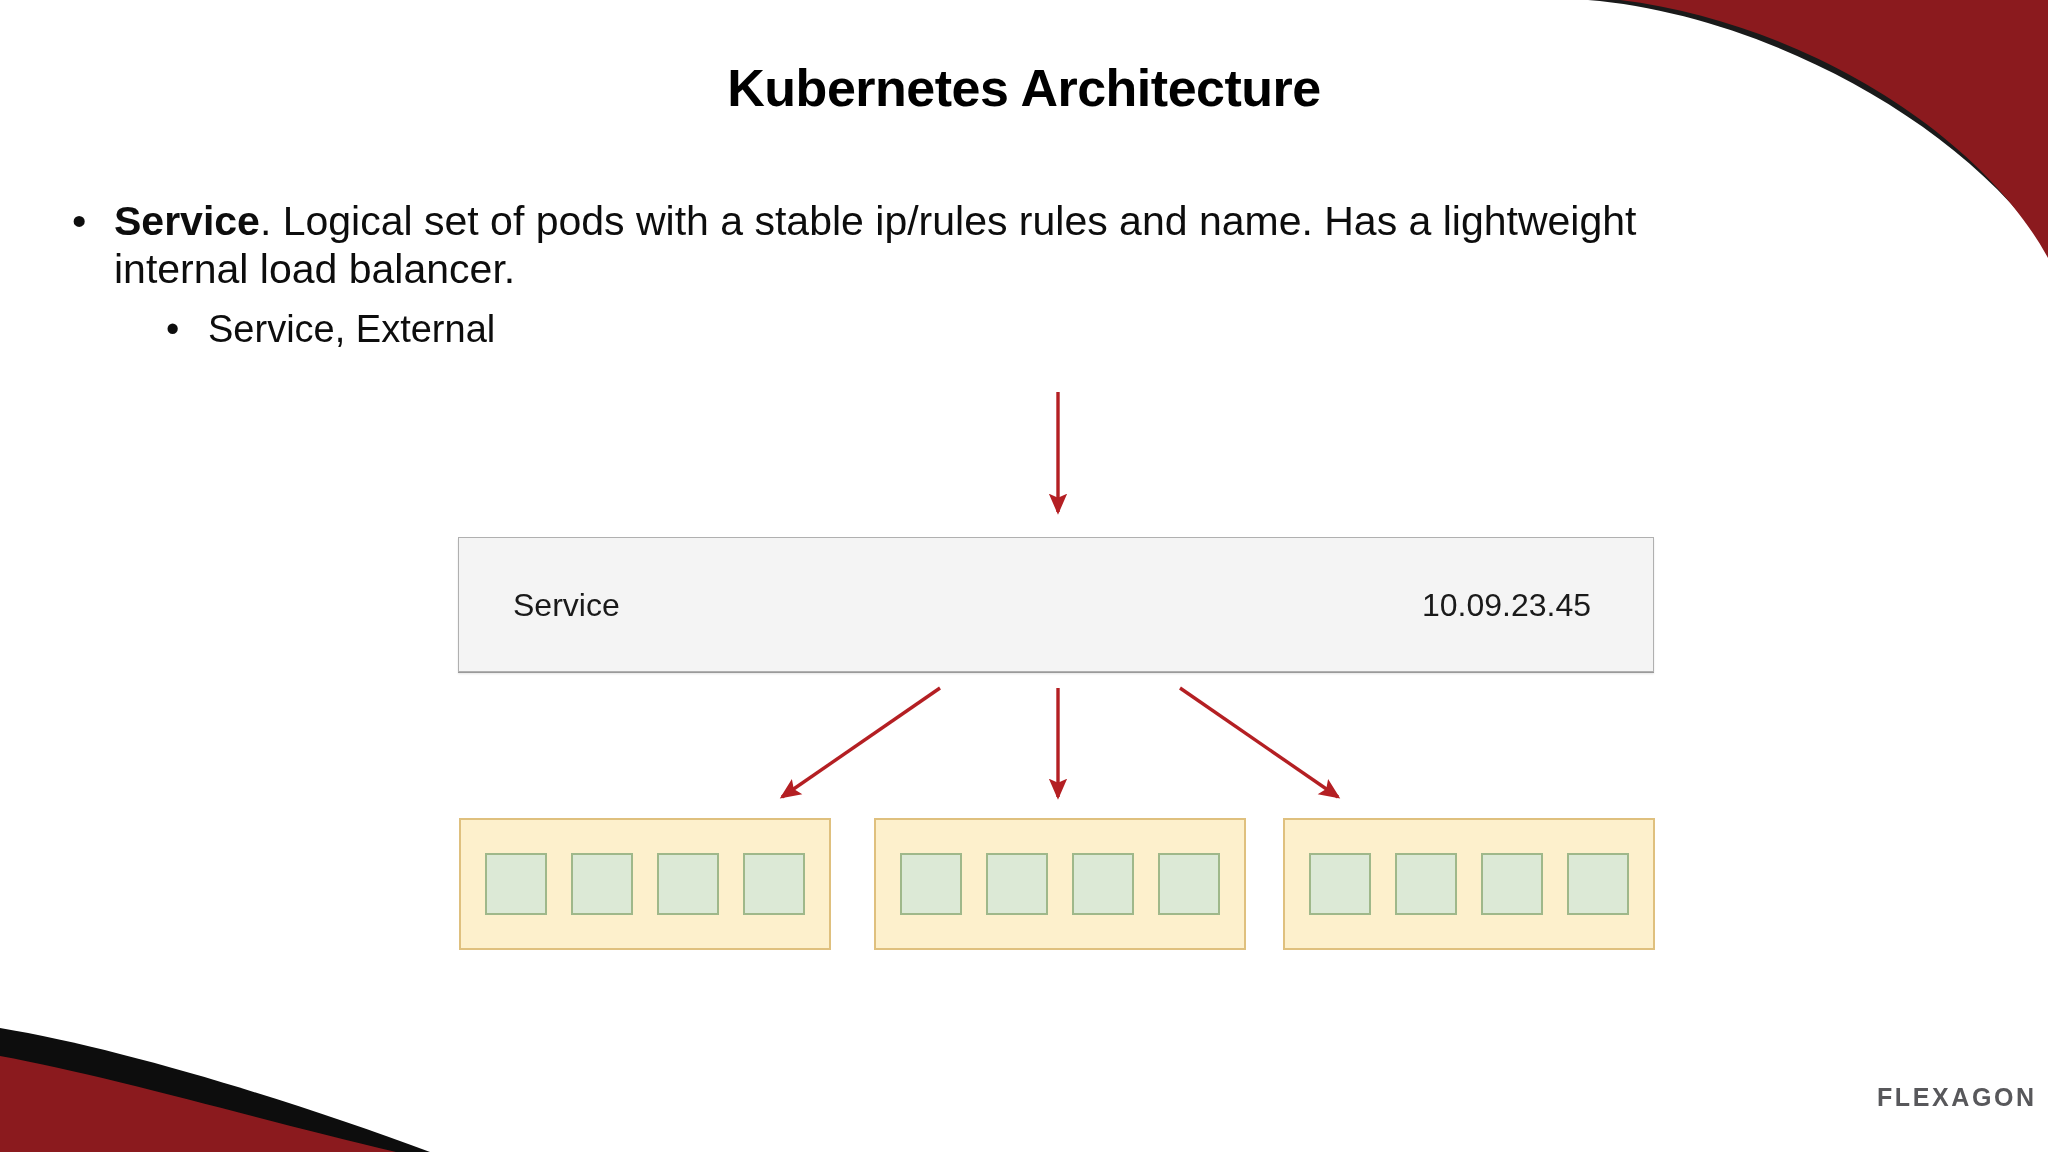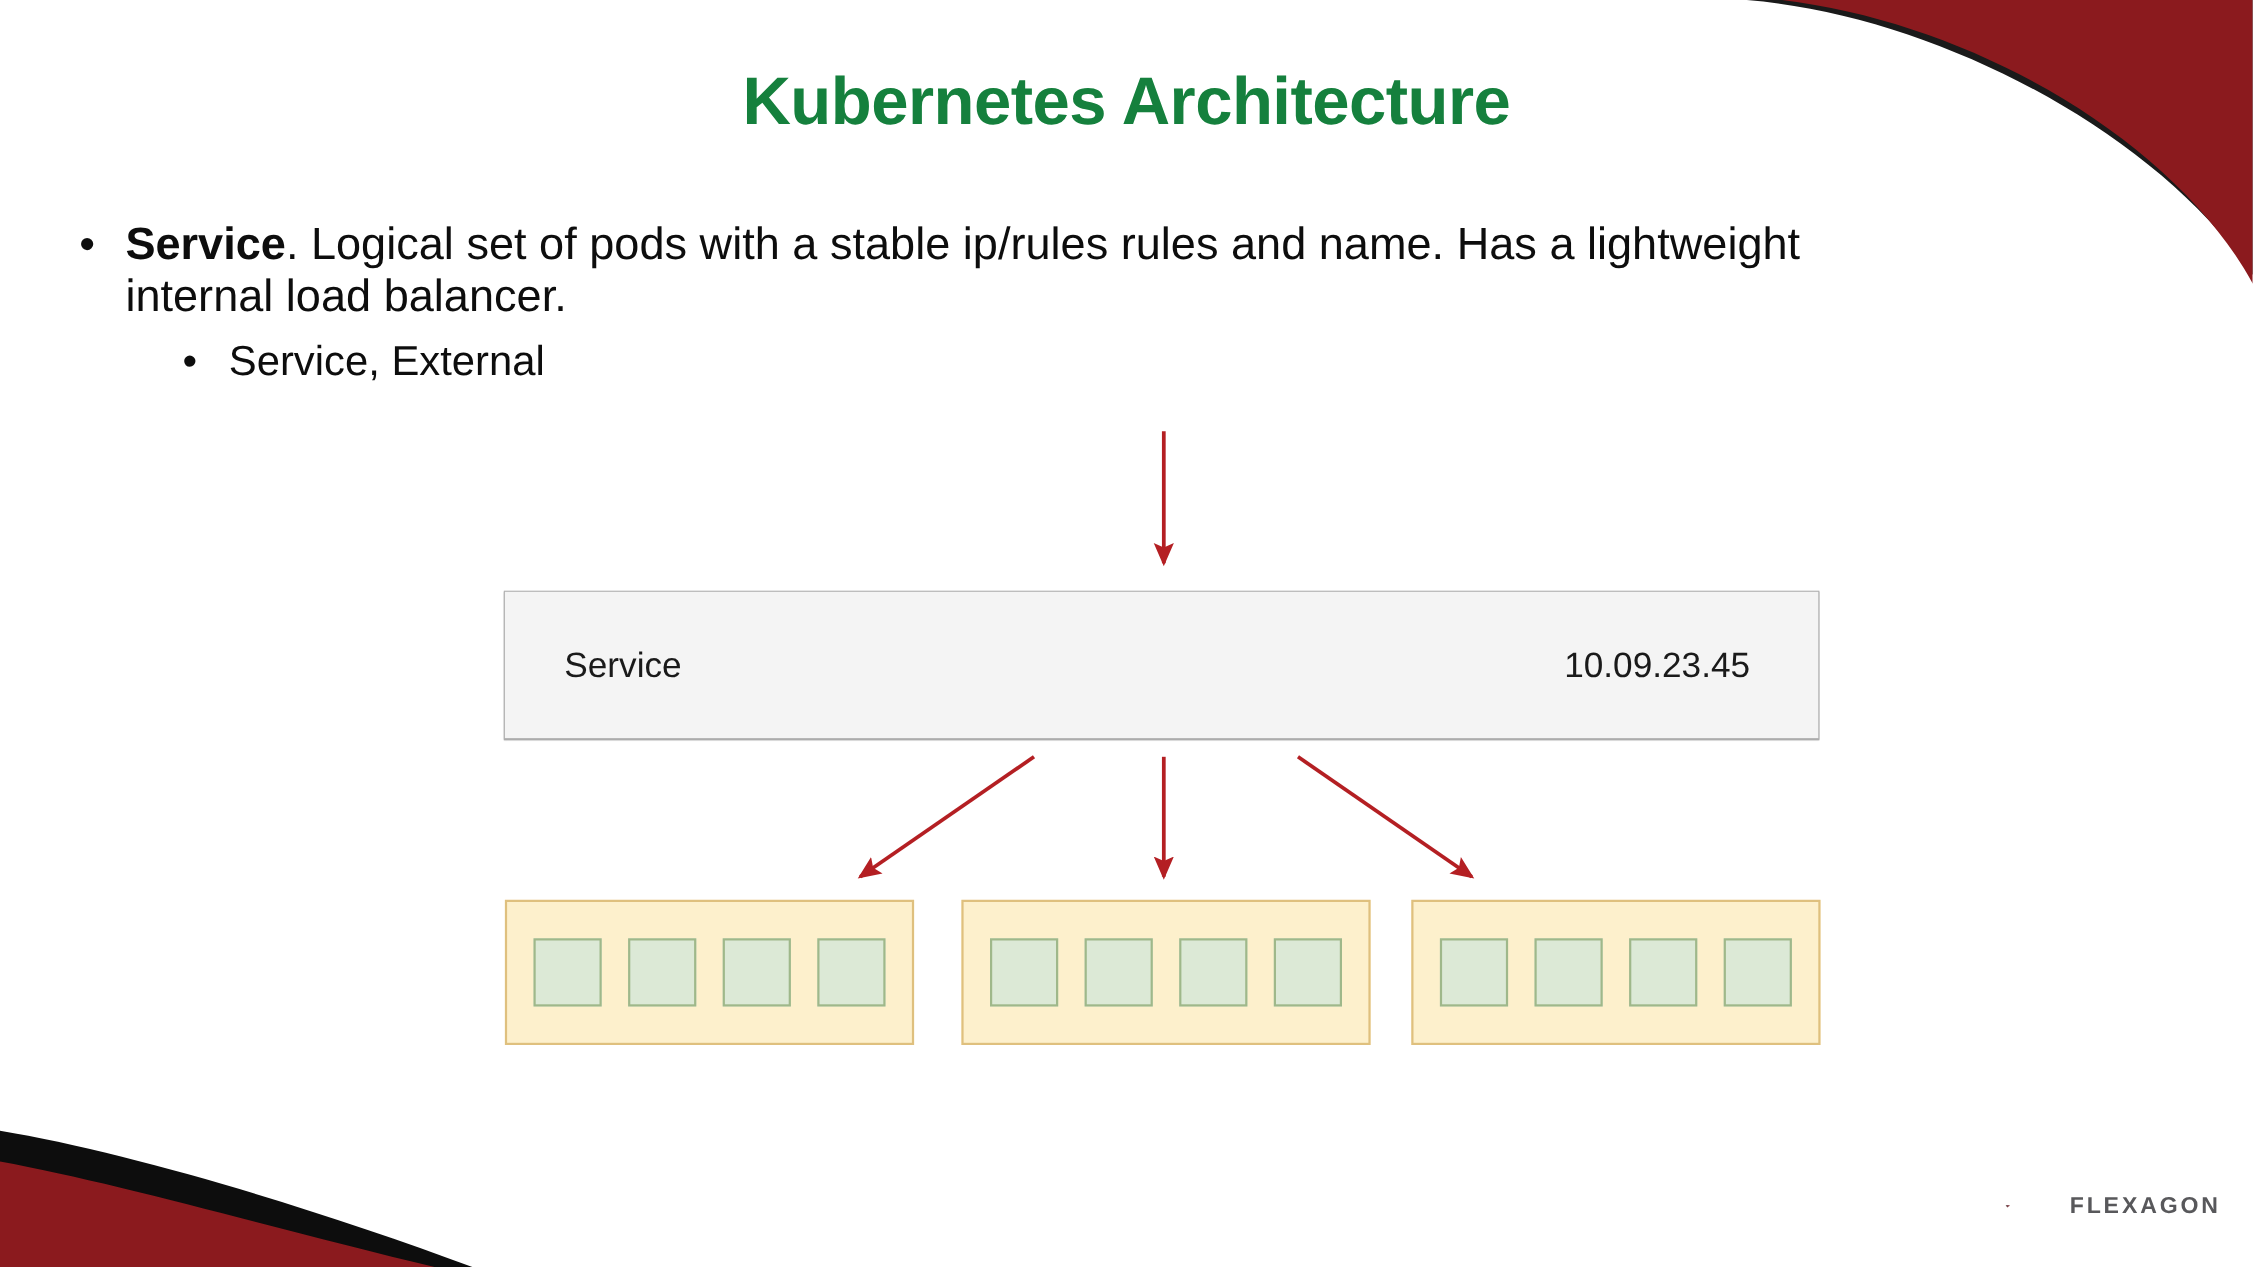--- a/index.html
+++ b/index.html
@@ -29,23 +29,23 @@
     pointer-events: none;
   }
 
   
   #title {
     position: absolute;
     left: 0;
     top: 62px;
     width: 2048px;
     text-align: center;
-    font-size: 61px;
+    font-size: 52px;
     font-weight: bold;
-    color: #15803d;
+    color: #000000;
     letter-spacing: -0.5px;
     line-height: 1.0;
   }
 
   
   #bullets {
     position: absolute;
     left: 56px;
     top: 198px;
     width: 1680px;
@@ -160,21 +160,21 @@
   #logo {
     position: absolute;
     left: 1823px;
     top: 1073px;
     width: 196px;
     height: 48px;
     display: flex;
     align-items: center;
   }
   #logo .logo-word {
-    font-size: 21px;
+    font-size: 25px;
     font-weight: bold;
     letter-spacing: 2.6px;
     color: #58585b;
     margin-left: 6px;
     padding-left: 48px;
   }
 </style>
 </head>
 <body>
 

